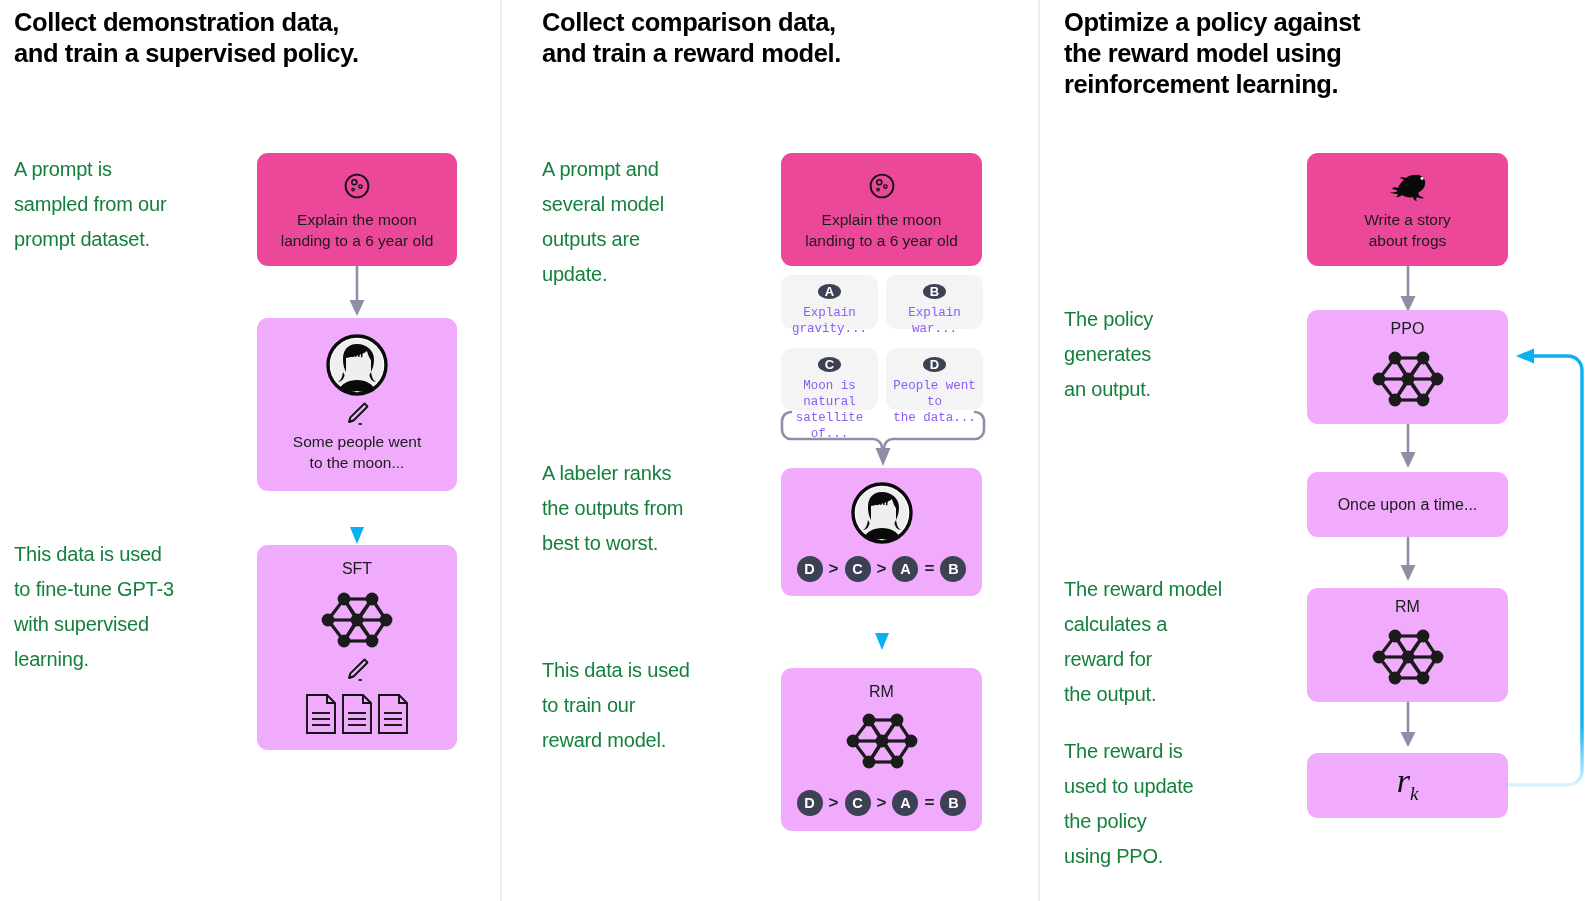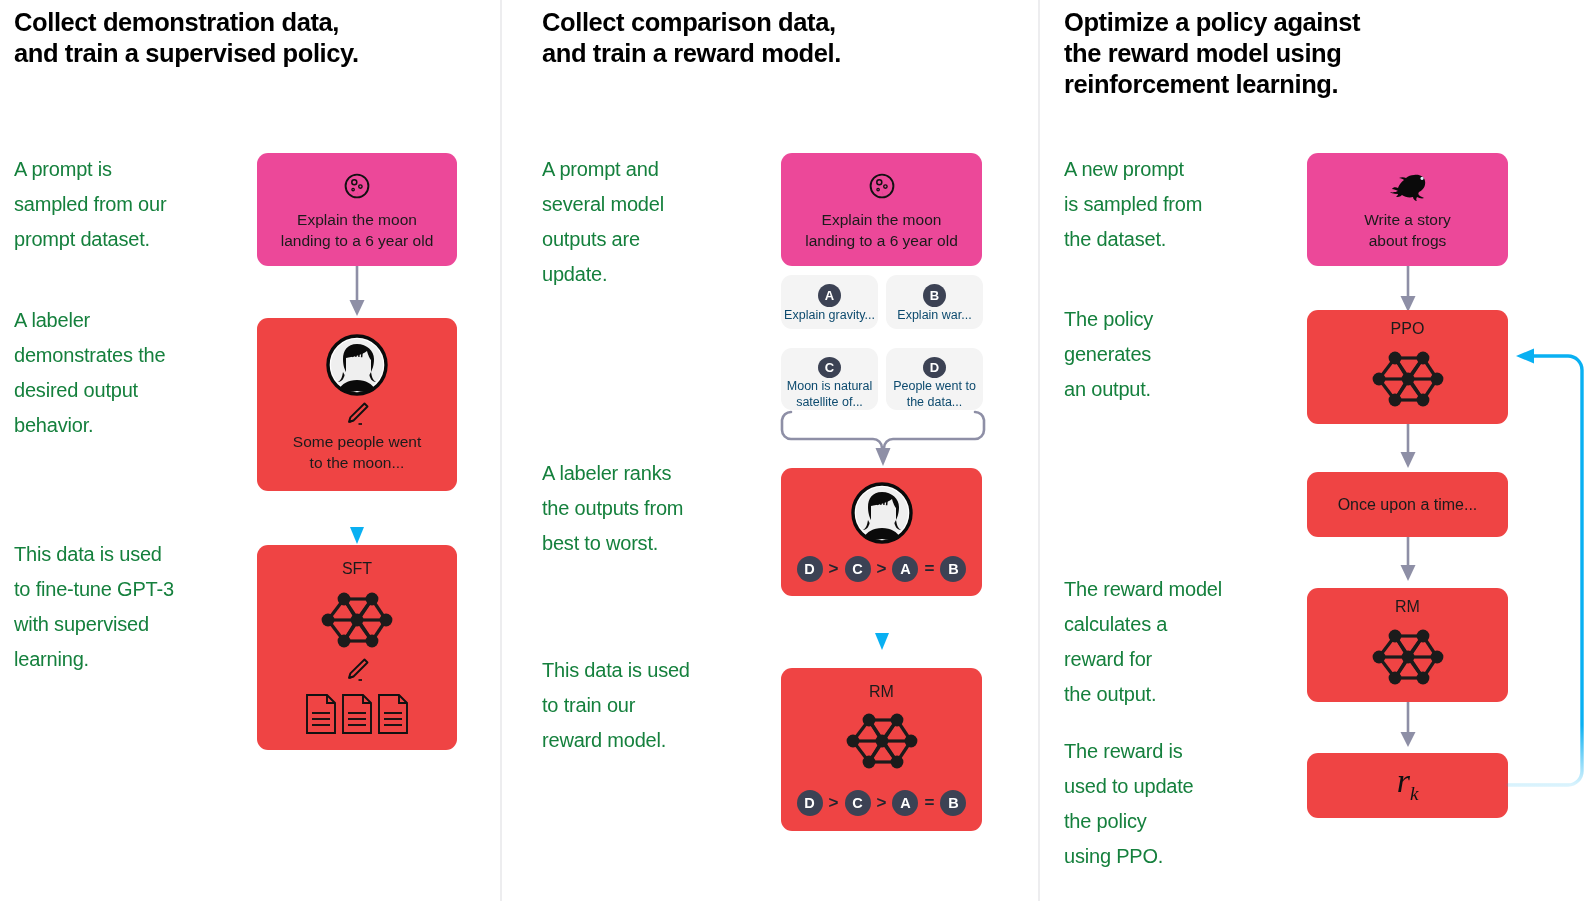--- a/index.html
+++ b/index.html
@@ -40,21 +40,21 @@
     line-height: 35px;
     letter-spacing: -0.2px;
     color: #15803d;
     white-space: pre-line;
   }
 
   
   .card {
     position: absolute;
     border-radius: 11px;
-    background: #ef4444;
+    background: #f0abfc;
   }
   .card.blue { background: #ec4899; }
 
   .card-label {
     position: absolute; left: 0; width: 100%;
     text-align: center;
     font-size: 15.5px;
     line-height: 21px;
     color: #1b1b1b;
     white-space: pre-line;
@@ -81,22 +81,22 @@
     font-size: 16px; font-weight: bold; color: #22252e;
   }
   .op { font-size: 17px; font-weight: bold; color: #22252e; }
 
   .out-card {
     position: absolute; border-radius: 11px; background: #f4f4f4;
     display: flex; flex-direction: column; align-items: center;
     padding-top: 9px;
   }
   .out-card .t {
-    text-align: center; font-size: 12.5px; line-height: 16px;
-    color: #0c4a6e; white-space: pre-line;
+    margin-top: 6px; text-align: center; font-size: 12.5px; line-height: 16px;
+    color: #8b5cf6; white-space: pre-line; font-family: Liberation Mono, monospace;
   }
 
   .rk {
     position: absolute; left: 0; width: 100%; text-align: center;
     font-family: "Liberation Serif", serif; font-style: italic;
     font-size: 34px; color: #111;
   }
   .rk sub { font-size: 19px; font-style: italic; }
 
   svg { display: block; overflow: visible; }
@@ -110,24 +110,20 @@
   <div class="vdivider" id="div2"></div>
 
   <div class="col" id="col1">
 
     <div class="heading">Collect demonstration data,
 and train a supervised policy.</div>
 
     <div class="caption" style="left:14px; top:152px;">A prompt is
 sampled from our
 prompt dataset.</div>
-    <div class="caption" style="left:14px; top:303px;">A labeler
-demonstrates the
-desired output
-behavior.</div>
     <div class="caption" style="left:14px; top:537px;">This data is used
 to fine-tune GPT-3
 with supervised
 learning.</div>
 
     <div class="card blue" style="left:257px; top:153px; width:200px; height:113px;">
       <span style="position:absolute; left:0; top:19px; width:100%; text-align:center;">
         <svg width="28" height="28" viewBox="0 0 28 28" style="display:inline-block;">
           <circle cx="14" cy="14" r="11.4" fill="none" stroke="#111" stroke-width="1.9"></circle>
           <circle cx="11.3" cy="10.2" r="2.5" fill="none" stroke="#111" stroke-width="1.5"></circle>
@@ -384,23 +380,20 @@
       </div>
     </div>
   </div>
 
   <div class="col" id="col3">
 
     <div class="heading">Optimize a policy against
 the reward model using
 reinforcement learning.</div>
 
-    <div class="caption" style="left:24px; top:152px;">A new prompt
-is sampled from
-the dataset.</div>
     <div class="caption" style="left:24px; top:302px;">The policy
 generates
 an output.</div>
     <div class="caption" style="left:24px; top:572px;">The reward model
 calculates a
 reward for
 the output.</div>
     <div class="caption" style="left:24px; top:734px;">The reward is
 used to update
 the policy

